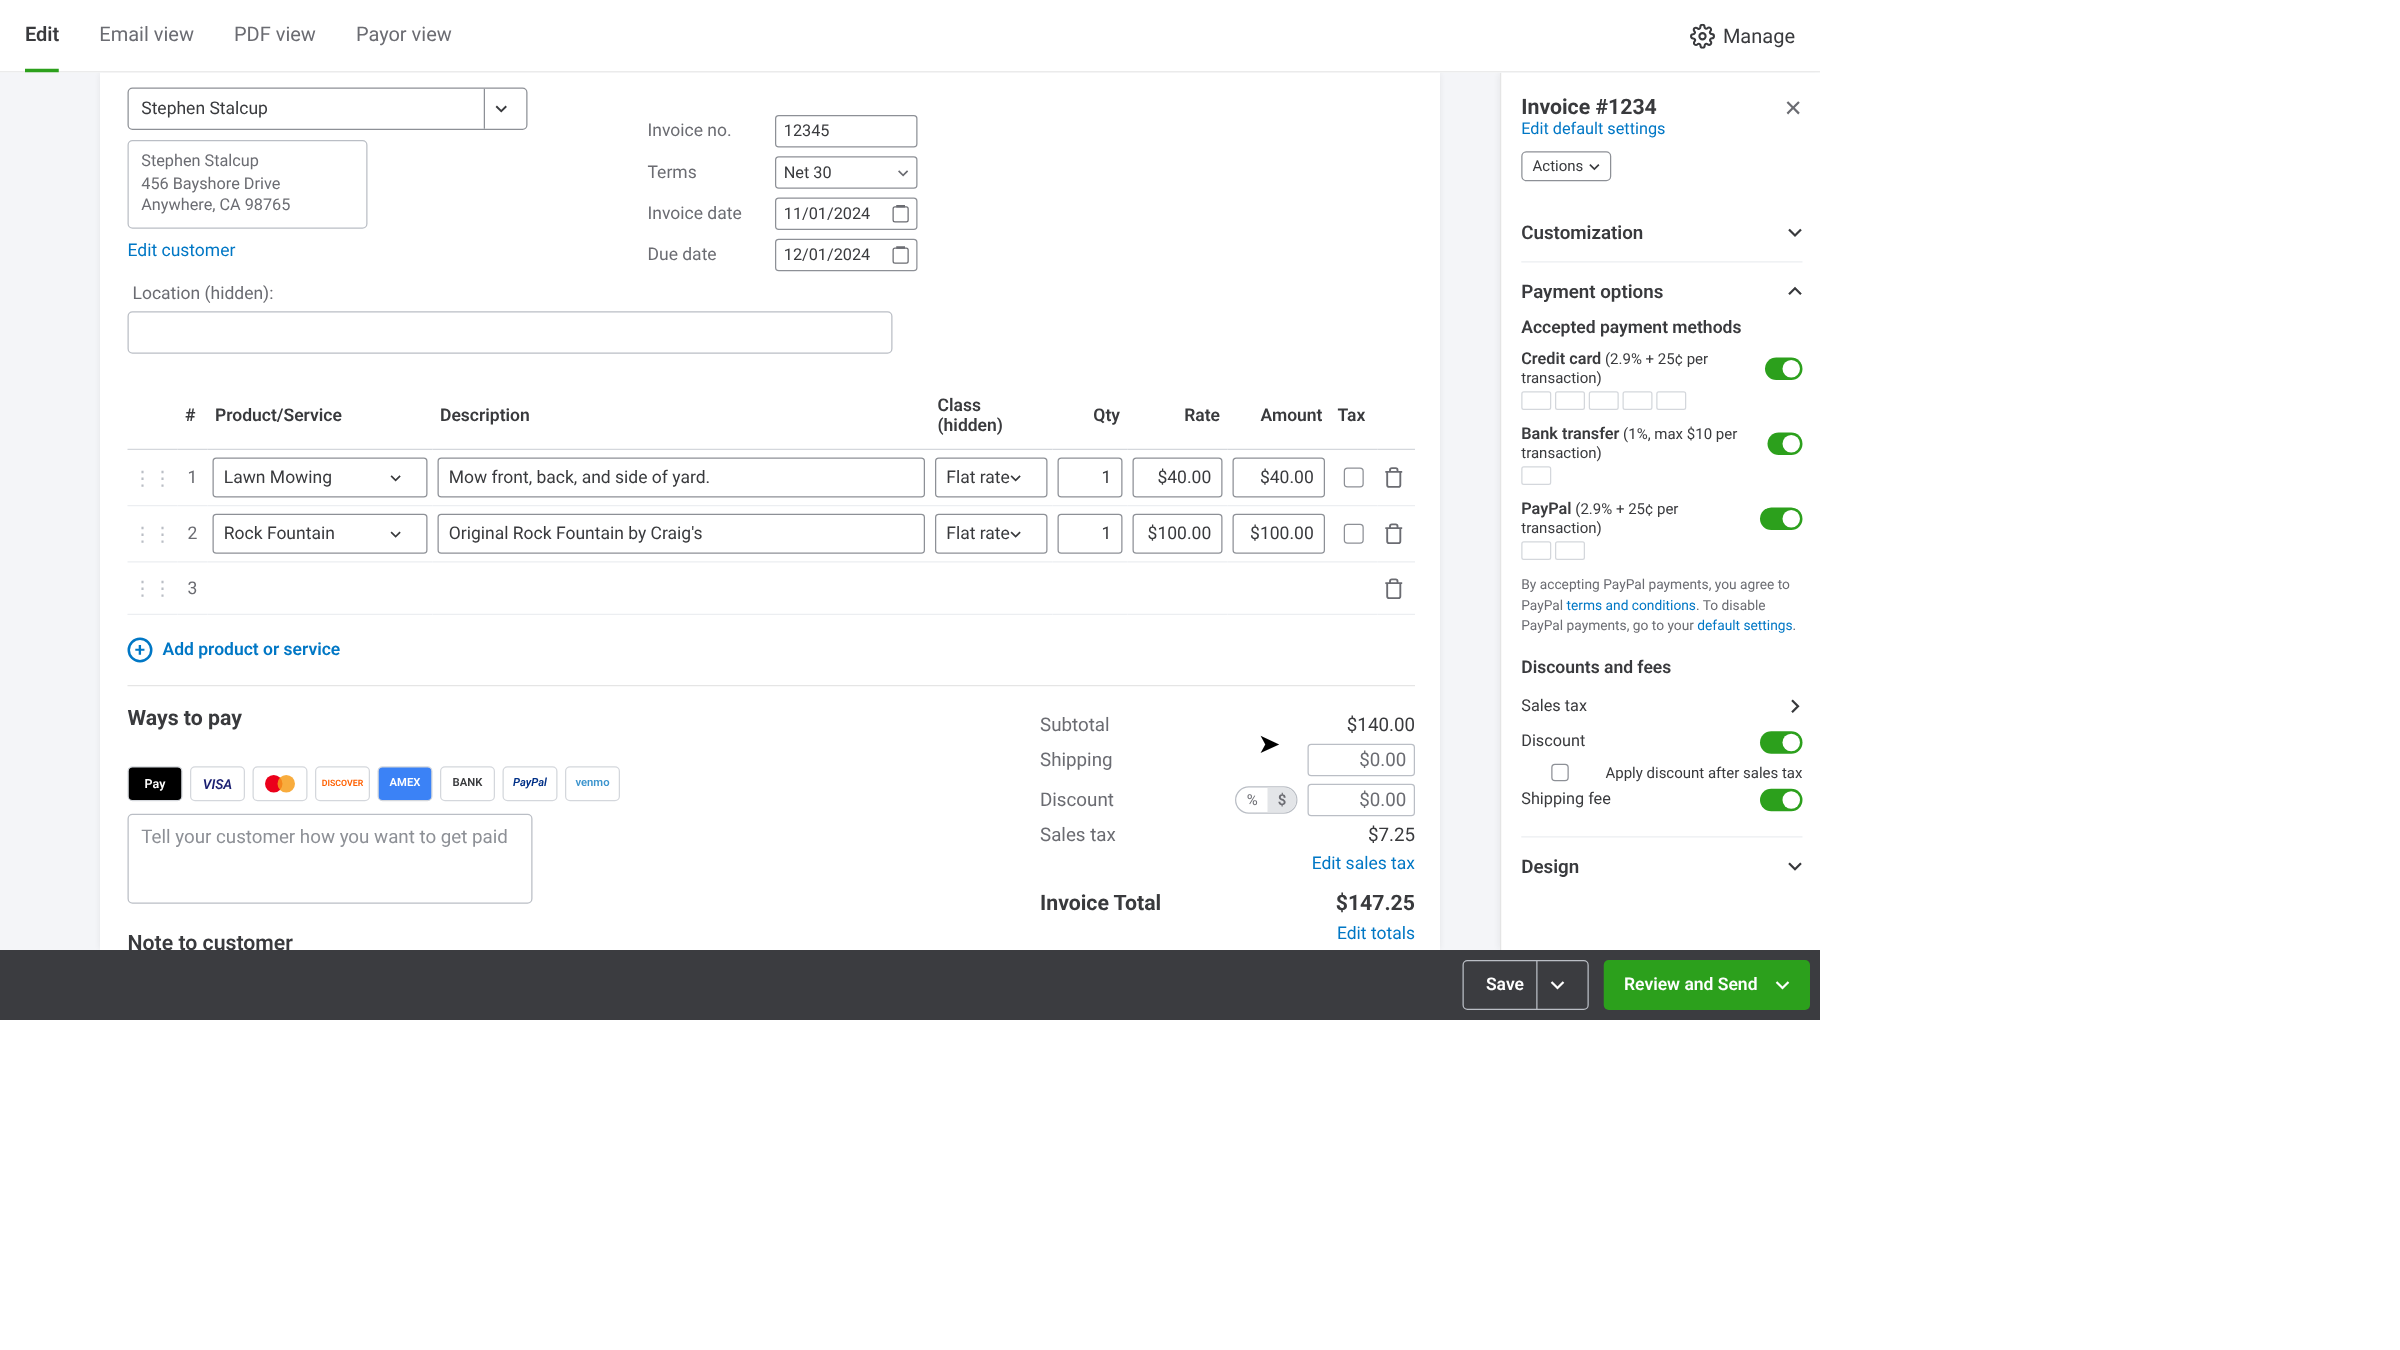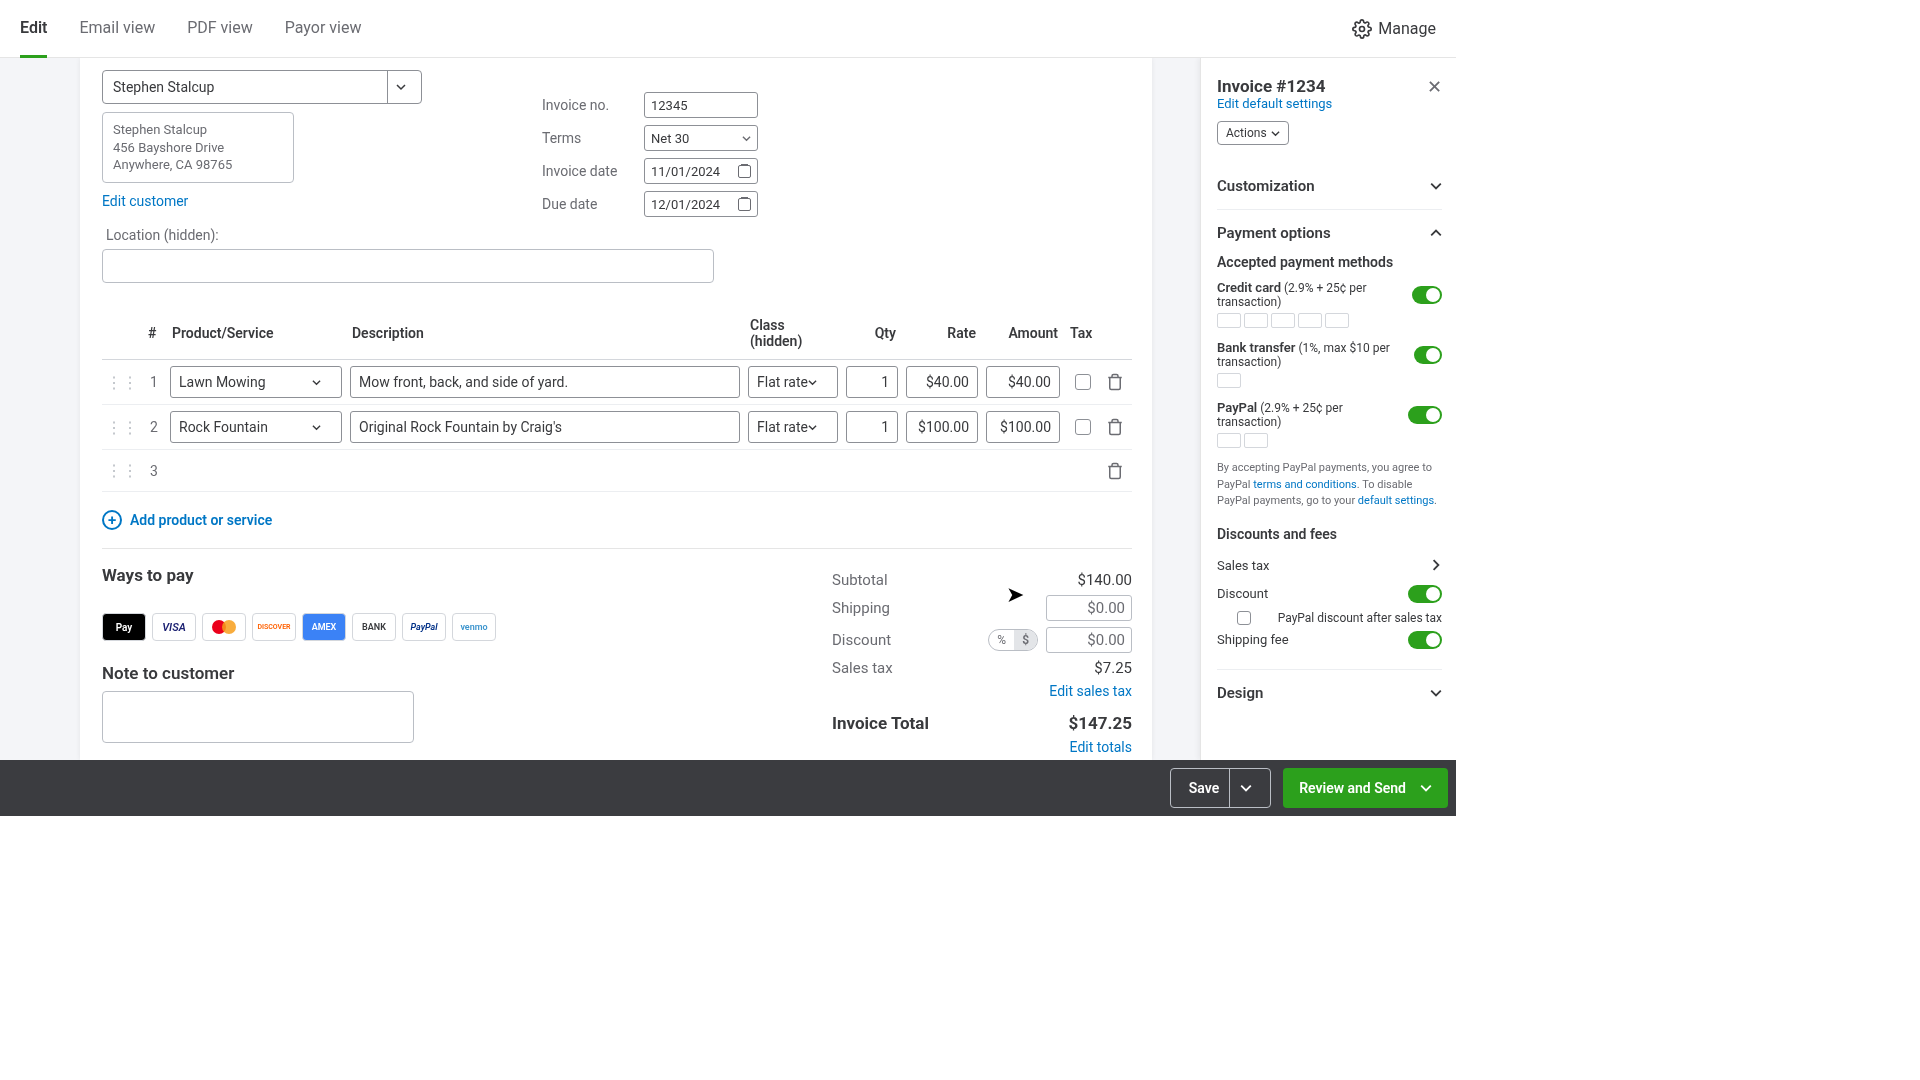--- a/index.html
+++ b/index.html
@@ -16,21 +16,21 @@
 .main-row { flex: 1; display: flex; background: #f4f5f8; overflow: hidden; }
 .sheet { flex: 1; background: #fff; margin: 0 48px 0 80px; padding: 12px 20px 20px 22px; box-shadow: 0 0 5px rgba(0,0,0,0.07); overflow: visible; }
 
 .customer-sel { width: 320px; height: 34px; border: 1px solid #8d9096; border-radius: 4px; display: flex; align-items: center; padding: 0 8px 0 10px; justify-content: space-between; cursor: pointer; }
 .customer-sel .chev-btn { border-left: 1px solid #8d9096; height: 100%; width: 26px; display: flex; align-items: center; justify-content: center; }
 
 .addr-box { margin-top: 8px; border: 1px solid #babec5; border-radius: 4px; width: 192px; padding: 8px 10px; font-size: 13px; line-height: 1.35; color: #6b6c72; }
 .link { color: #0077c5; cursor: pointer; font-size: 14px; }
 .edit-cust { margin-top: 10px; }
 
-.top-row { display: flex; gap: 120px; }
+.top-row { display: flex; gap: 96px; }
 .meta { display: flex; flex-direction: column; gap: 7px; margin-top: 22px; }
 .meta-row { display: flex; align-items: center; gap: 12px; }
 .meta-row label { width: 90px; color: #6b6c72; font-size: 14px; }
 .meta-row .fld { border: 1px solid #8d9096; border-radius: 3px; height: 26px; width: 114px; padding: 0 6px; display: flex; align-items: center; background: #fff; justify-content: space-between; font-size: 13px; }
 .meta-row .fld.wide { width: 114px; }
 .meta-row .fld .date-ico { width: 13px; height: 13px; border: 1px solid #6b6c72; border-radius: 2px; position: relative; }
 .meta-row .fld .date-ico::before { content:''; position:absolute; top:-2px; left:2px; right:2px; height:2px; background:#6b6c72; }
 
 .loc-label { color: #6b6c72; font-size: 14px; margin: 10px 0 6px 4px; }
 .loc-input { border: 1px solid #babec5; border-radius: 4px; height: 34px; width: 612px; background:#fff; }
@@ -366,20 +366,21 @@
             <div class="pay-ico bank">
                 <span>BANK</span>
               </div>
             <div class="pay-ico pp">
                 <span>PayPal</span>
               </div>
             <div class="pay-ico venmo">
                 <span>venmo</span>
               </div>
           </div>
+          <div class="pay-note">Tell your customer how you want to get paid</div>
           <div class="note-title">Note to customer</div>
           <div class="note-box"></div>
         </div>
         <div class="right-lower">
           <div class="totals">
             <div class="trow">
                 <span>Subtotal</span>
                 <span class="tval">$140.00</span>
               </div>
             <div class="trow">
@@ -489,21 +490,21 @@
               <svg class="chev" viewBox="0 0 10 10">
                 <path d="M3 1l4 4-4 4" stroke="#393a3d" stroke-width="1.5" fill="none"></path>
               </svg>
             </div>
           <div class="df-row">
               <span>Discount</span>
               <div class="toggle"></div>
             </div>
           <div class="df-chk">
               <div class="chk"></div>
-              <span>PayPal discount after sales tax</span>
+              <span>Apply discount after sales tax</span>
             </div>
           <div class="df-row">
               <span>Shipping fee</span>
               <div class="toggle"></div>
             </div>
         </div>
       </div>
 
       <div class="sb-sec">
         <div class="sb-sec-hd">

